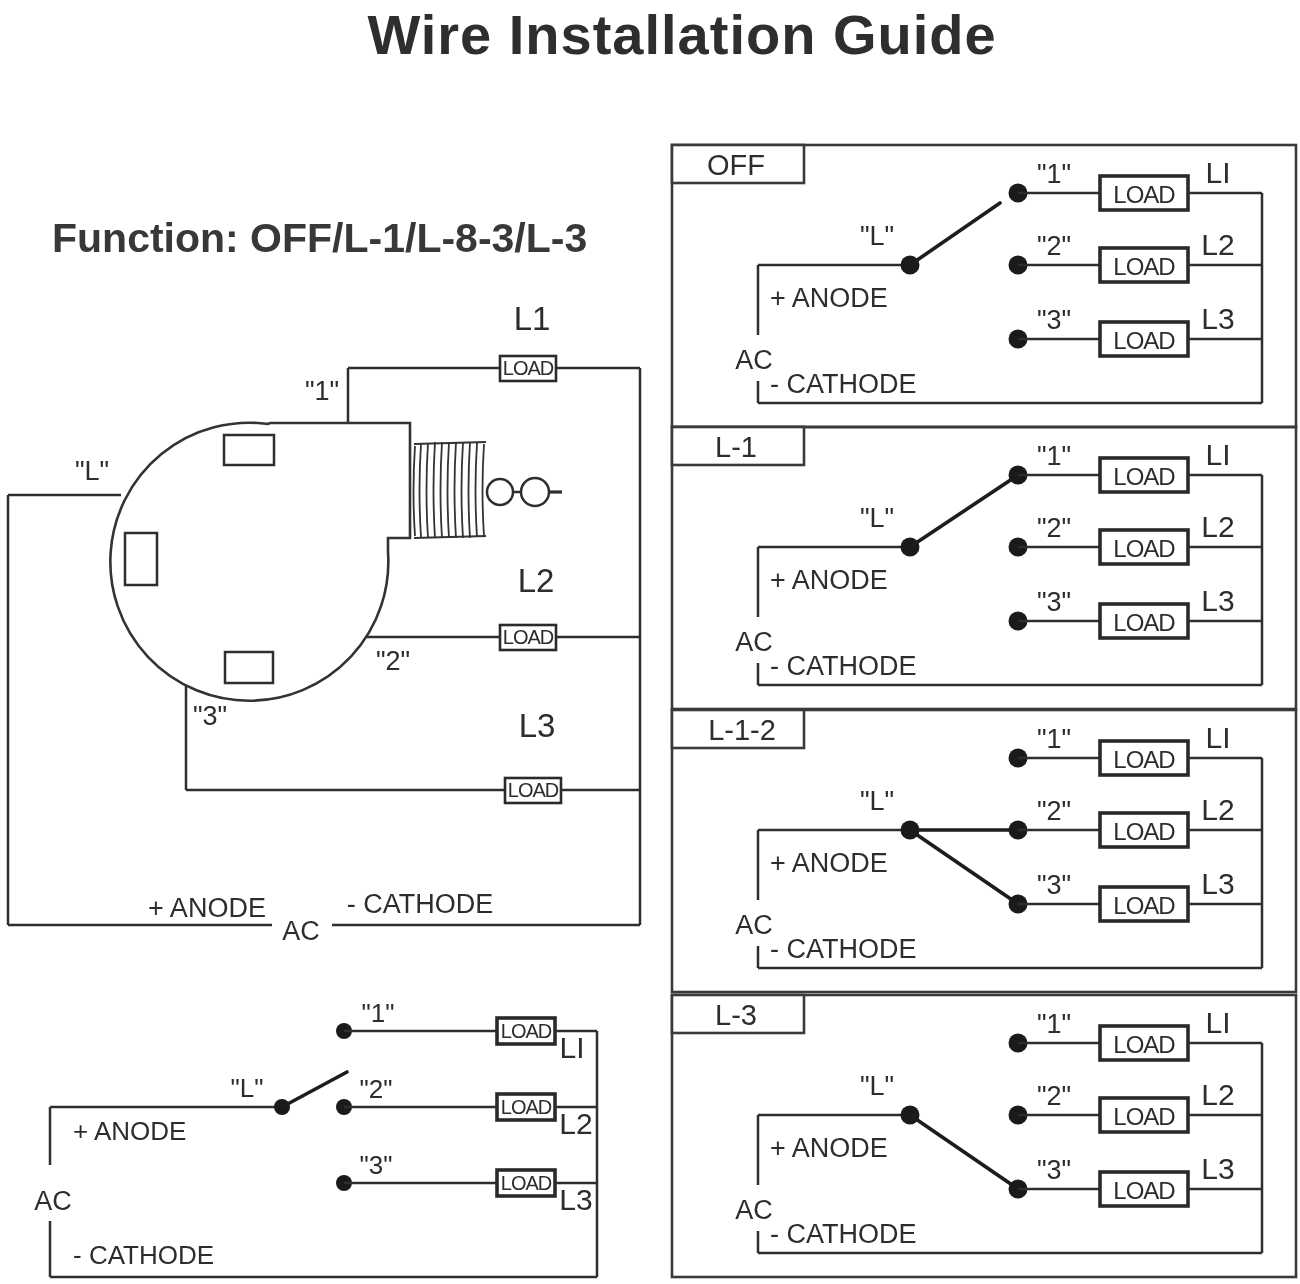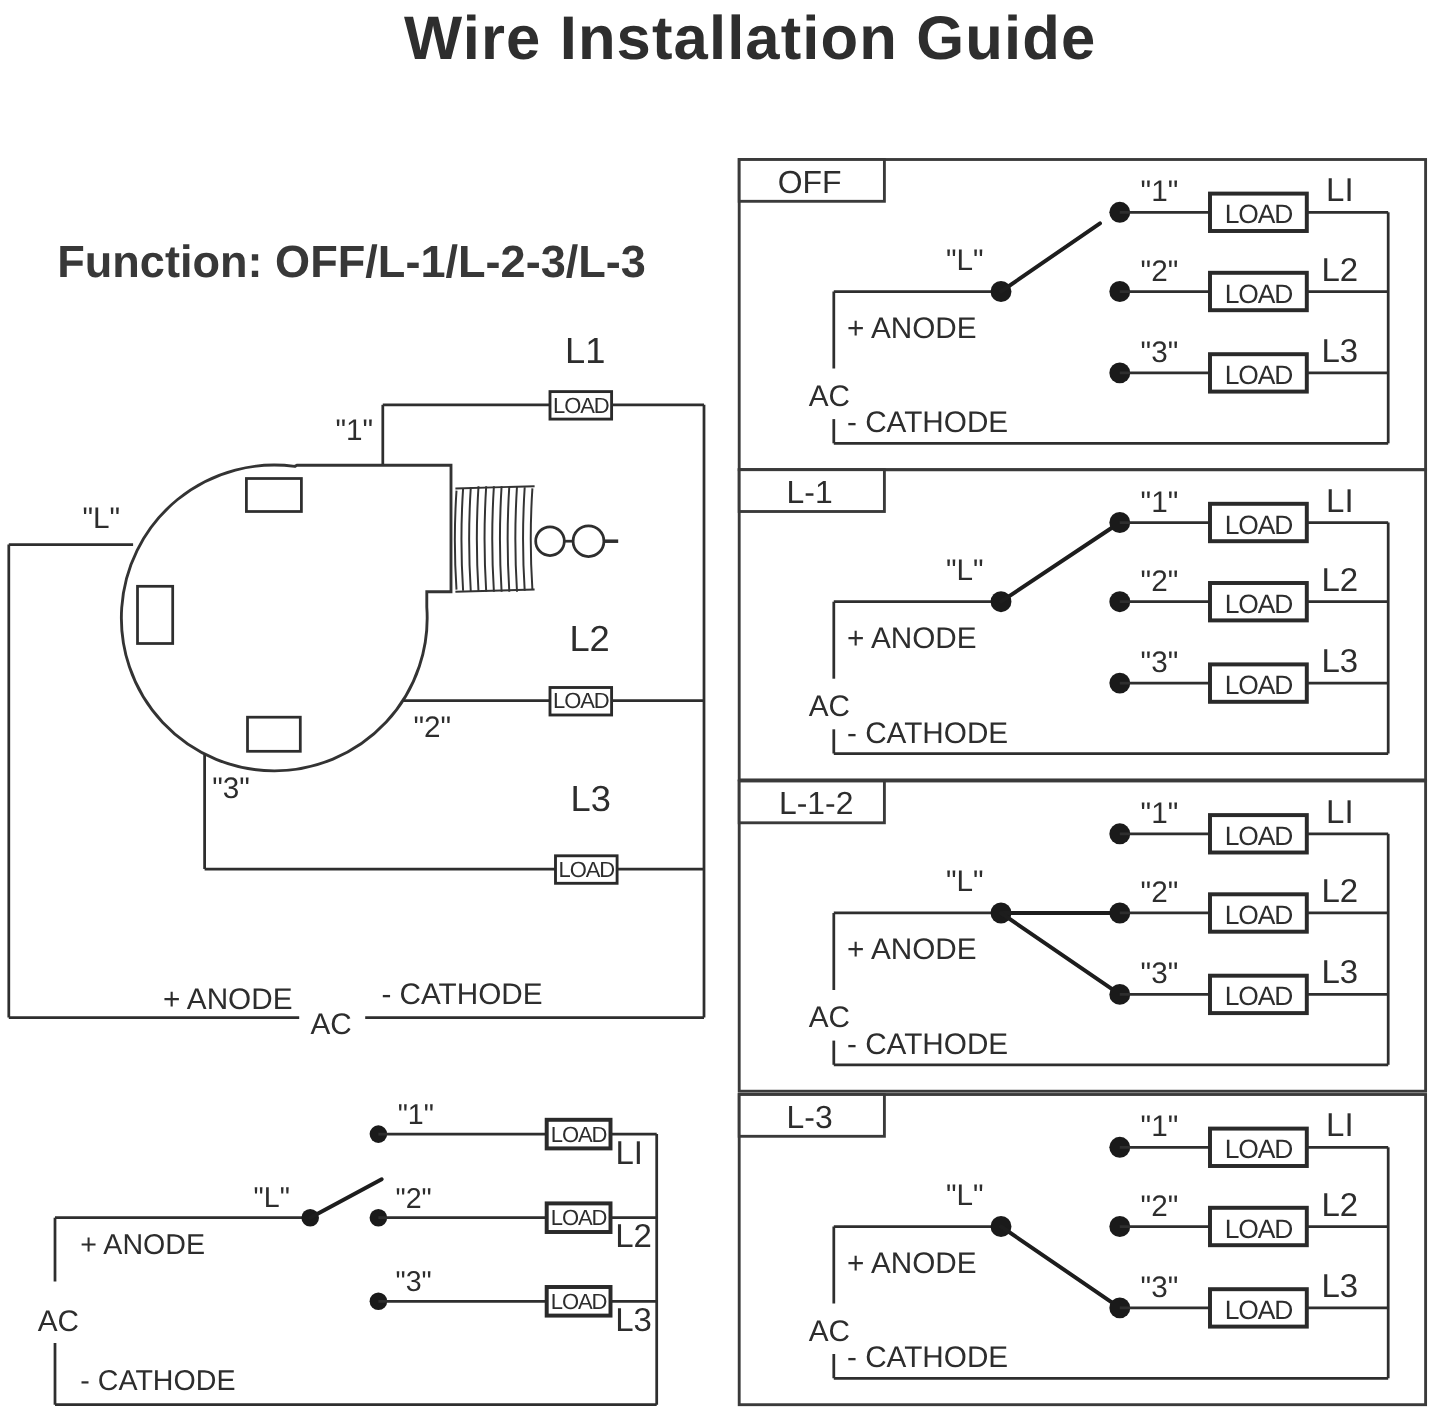--- a/index.html
+++ b/index.html
@@ -31,21 +31,21 @@
   .mid{text-anchor:middle;}
   .bodyshape{fill:#ffffff;stroke:#333333;stroke-width:2.6;}
   .thread{stroke:#333333;stroke-width:1.8;fill:none;}
 </style>
 </head>
 <body>
 
 <div id="canvas">
 
   <div id="title" class="abs">Wire Installation Guide</div>
-  <div id="function-line" class="abs prodline">Function: OFF/L-1/L-2-3/L-3</div>
+  <div id="function-line" class="abs prodline">Function: OFF/L-1/L-8-3/L-3</div>
 
   <svg style="left:0;top:280px" width="700" height="700" viewBox="0 0 700 700">
 
     <text class="t33 mid" x="532" y="50">L1</text>
     <line class="w" x1="348" y1="143" x2="348" y2="88"></line>
     <line class="w" x1="348" y1="88" x2="500" y2="88"></line>
     <rect class="loadbox-sm" x="500" y="76" width="56" height="25"></rect>
     <text class="tload-sm mid" x="528" y="95">LOAD</text>
     <line class="w" x1="556" y1="88" x2="640" y2="88"></line>
     <text class="t27 mid" x="322" y="120">"1"</text>

